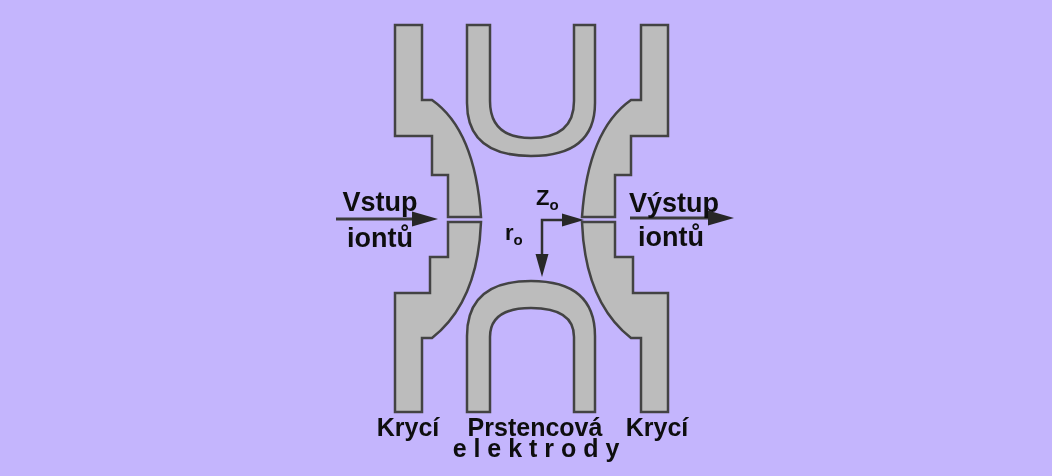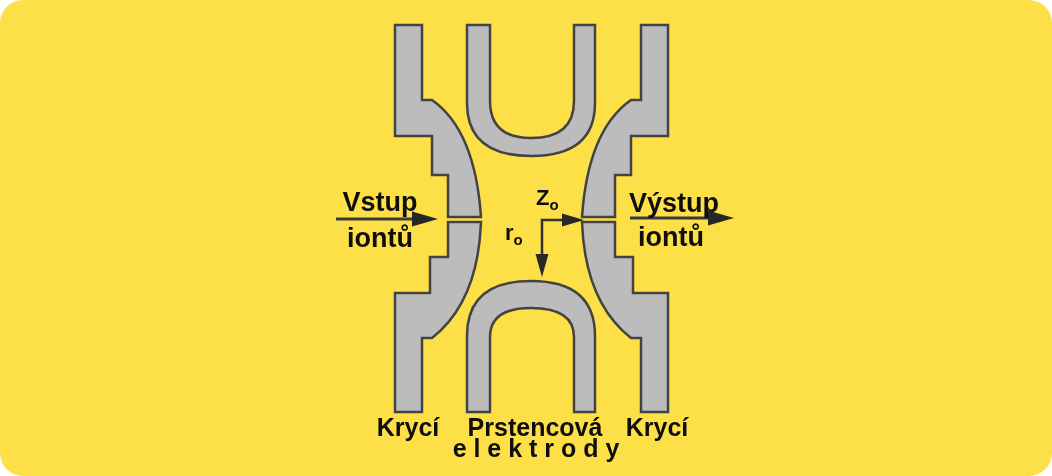--- a/index.html
+++ b/index.html
@@ -1,16 +1,16 @@
 <!DOCTYPE html>
 <html><head>
 <meta charset="utf-8">
 <style>
   html,body{margin:0;padding:0;background:#ffffff;}
-  .canvas{position:relative;width:1052px;height:476px;background:#fde047;overflow:hidden;border-radius:23px;}
+  .canvas{position:relative;width:1052px;height:476px;background:#c4b5fd;overflow:hidden;}
   svg{display:block;}
   .electrode{stroke:#434343;stroke-width:2.5;stroke-linejoin:miter;}
   .dim-line{stroke:#303030;stroke-width:2.5;fill:none;}
   .flow-line{stroke:#3a3a3a;stroke-width:3;fill:none;}
   .arrow-head{fill:#272727;stroke:none;}
   .lbl{font-family:"Liberation Sans","DejaVu Sans",sans-serif;font-weight:bold;fill:#0e0e0e;}
   .flow-lbl{font-size:27px;}
   .cap-lbl{font-size:25px;}
   .dim-lbl{font-size:22px;}
   .dim-sub{font-size:15px;}

